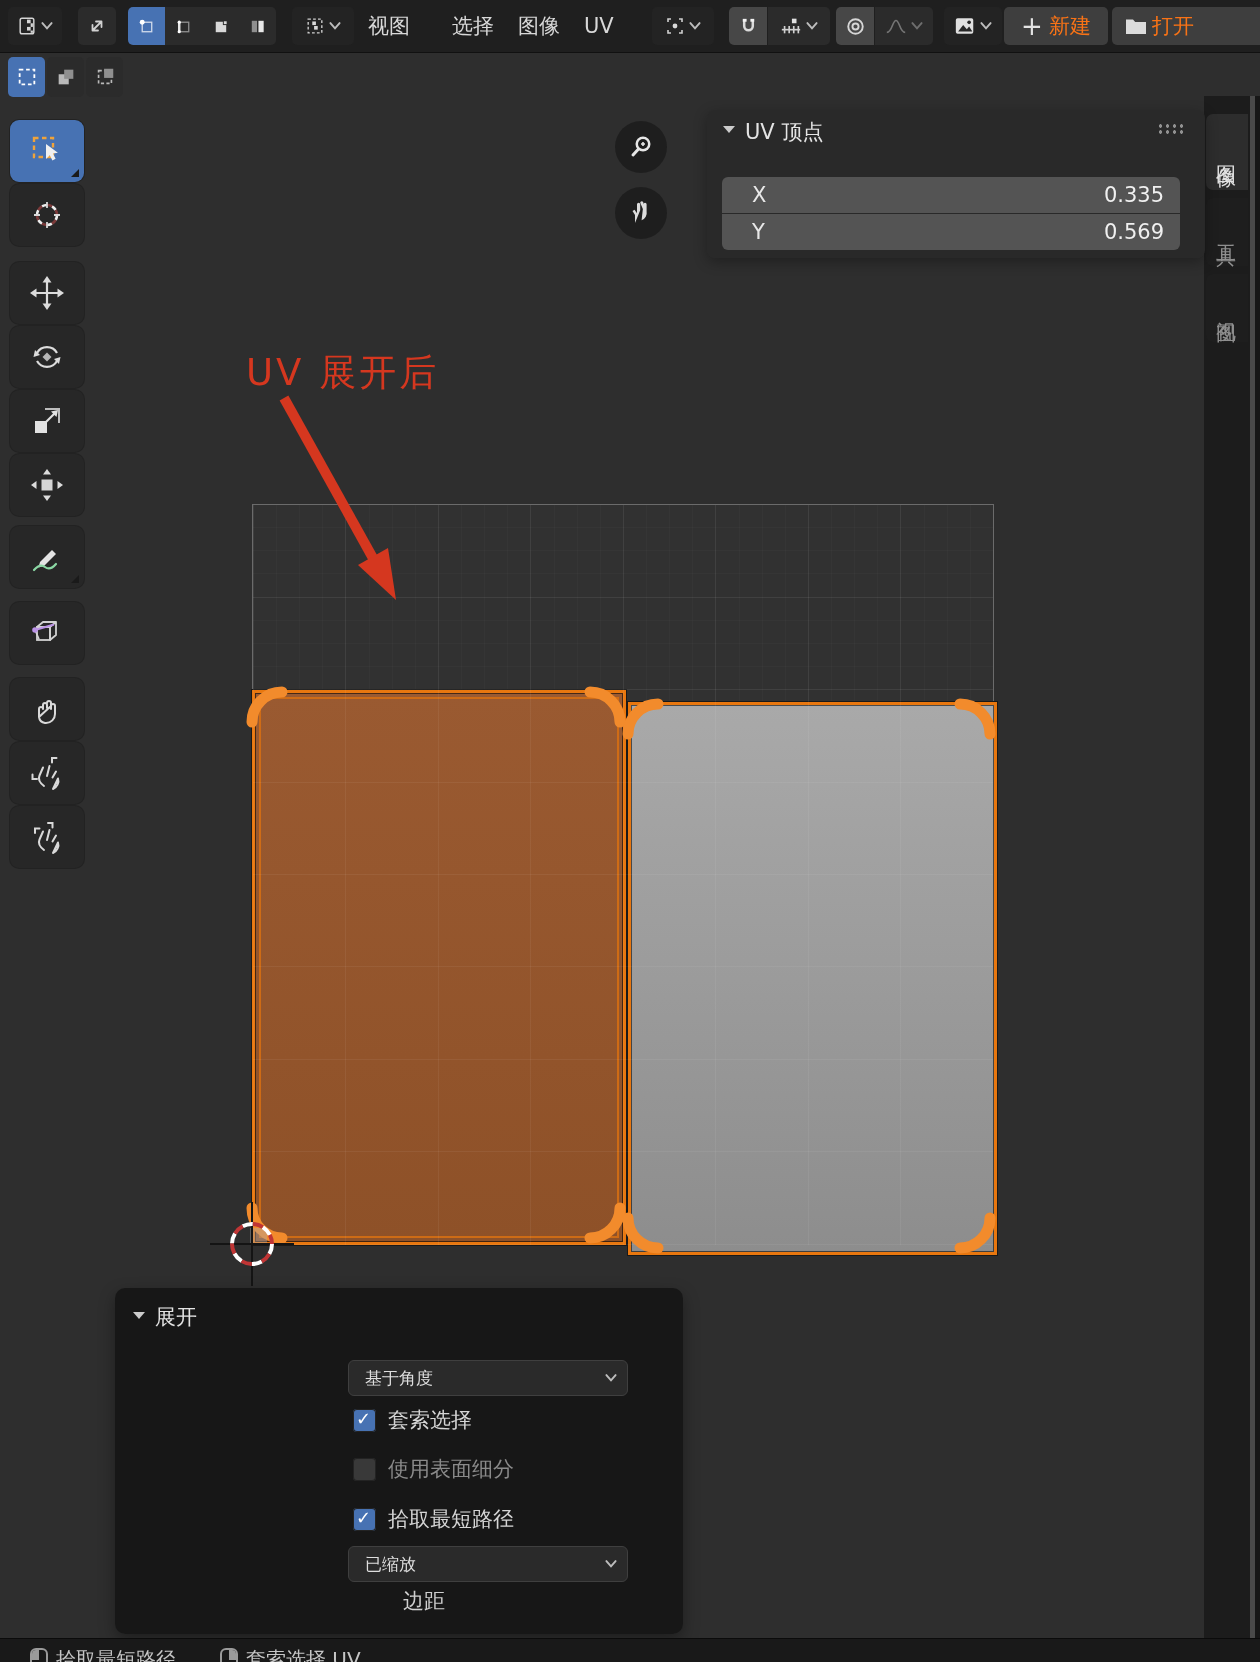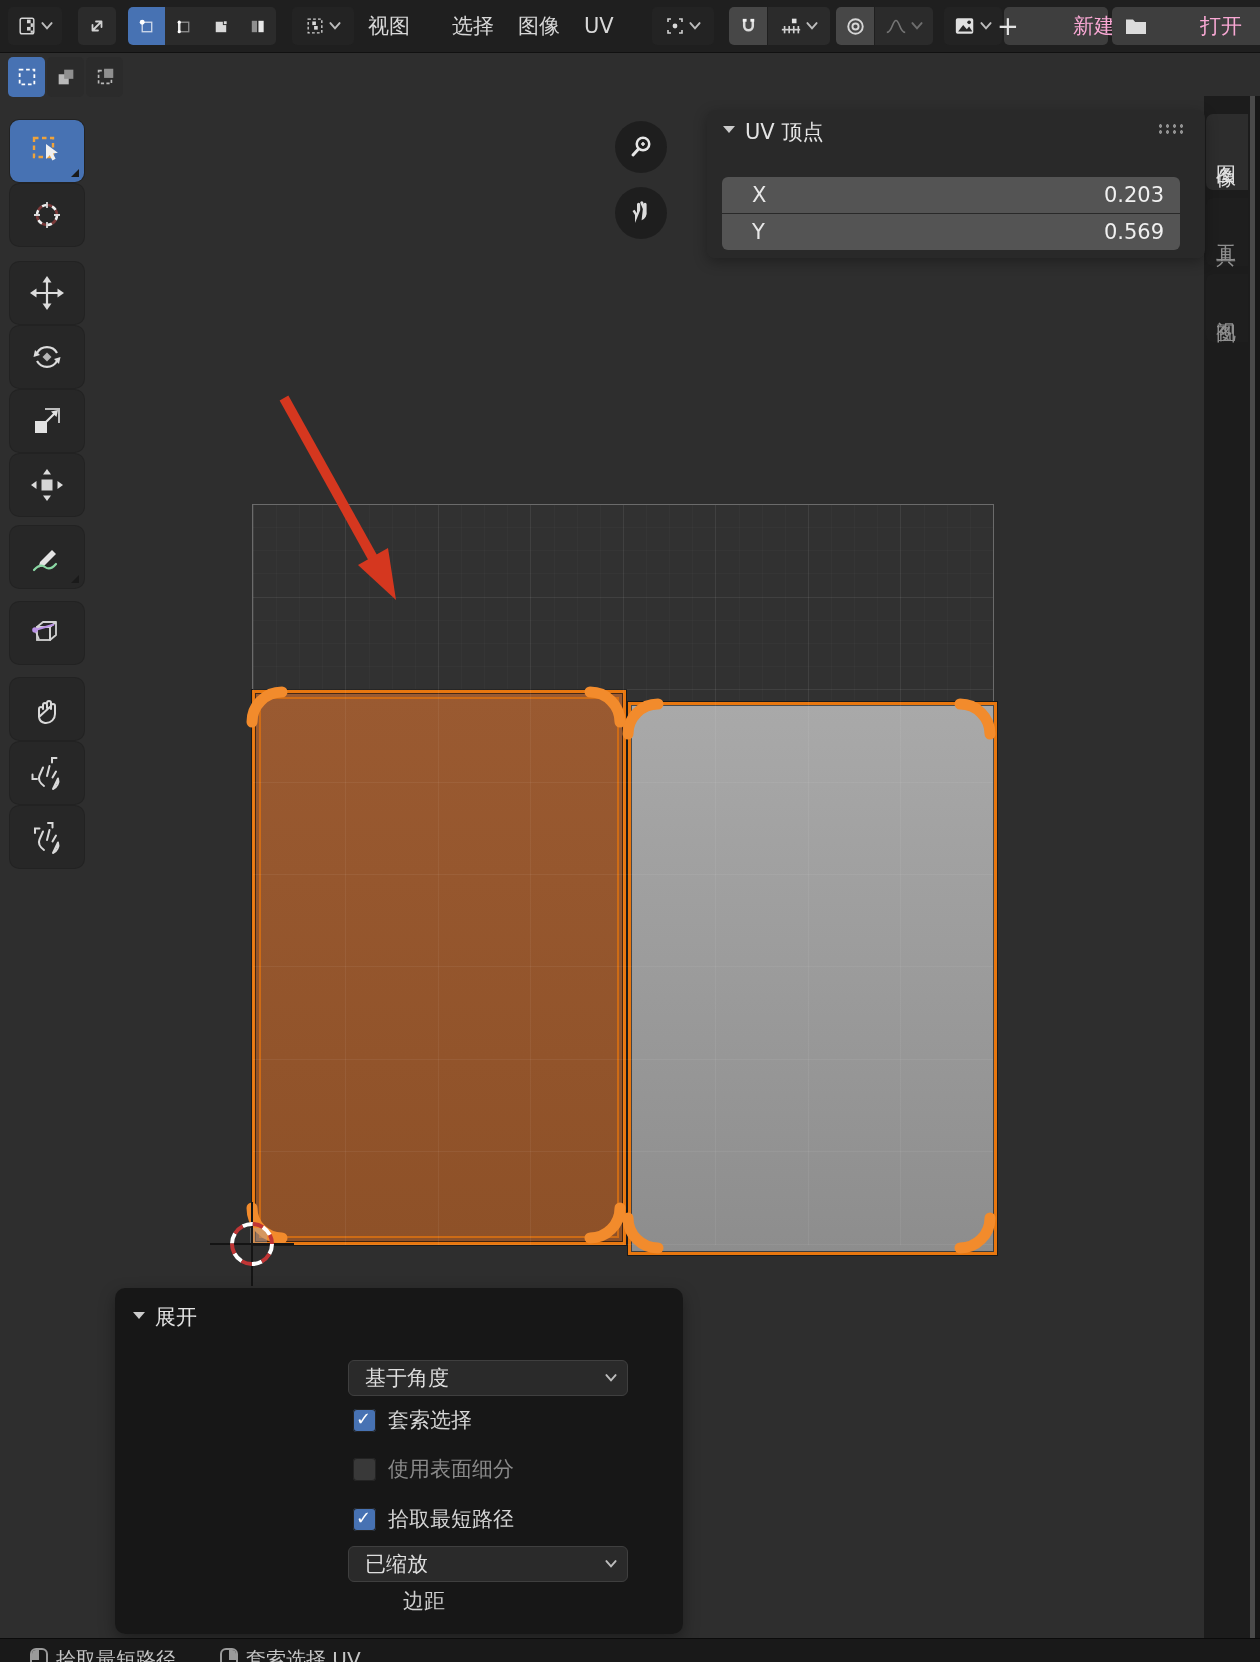--- a/index.html
+++ b/index.html
@@ -13,21 +13,21 @@
   .hbtn.light{background:#3e3e3e;}
   .hbtn.darker{background:#232323;}
   .hbtn.lit{background:#474747;}
   .menu{position:absolute;top:0;height:52px;line-height:52px;font-size:21px;color:#d8d8d8;padding:0 6px;cursor:default;}
   .chev{width:12px;height:8px;}
   .modebtn{position:absolute;top:7px;width:37px;height:38px;background:#2b2b2b;display:flex;align-items:center;justify-content:center;}
   .modebtn.first{border-radius:5px 0 0 5px;}
   .modebtn.last{border-radius:0 5px 5px 0;}
   .modebtn.active{background:#4772b3;}
   .newplus{font-size:26px;color:#e3e3e3;line-height:1;margin-right:2px;}
-  .hlabel{font-size:21px;color:#f9a8d4;white-space:nowrap;margin-left:48px;}
+  .hlabel{font-size:21px;color:#f97316;white-space:nowrap;}
 
   
   .row2btn{position:absolute;top:57px;width:37px;height:40px;background:#2b2b2b;border-radius:5px;display:flex;align-items:center;justify-content:center;z-index:25;}
   .row2btn.active{background:#4772b3;}
 
   
   .tool{position:absolute;left:10px;width:74px;height:62px;background:#272727;border-radius:9px;display:flex;align-items:center;justify-content:center;z-index:25;box-shadow:0 0 0 1px rgba(0,0,0,.25);}
   .tool.active{background:#4772b3;}
   .tool.hasmore::after{content:"";position:absolute;right:5px;bottom:5px;border-left:8px solid transparent;border-bottom:8px solid #1a1a1a;}
 
@@ -65,21 +65,21 @@
   #island-right{left:375px;top:197px;width:363px;height:547px;background:linear-gradient(180deg,#a9a9a9,#8d8d8d);}
 
   #overlay{left:0;top:0;z-index:18;pointer-events:none;}
 
   
   #anno-text{left:246px;top:348px;font-size:37px;color:#d5371f;letter-spacing:3px;z-index:19;font-weight:500;}
 
   
   #oppanel{left:115px;top:1288px;width:568px;height:346px;background:rgba(23,23,23,.96);border-radius:10px;z-index:22;box-shadow:0 6px 16px rgba(0,0,0,.35);}
   .oplabel{position:absolute;left:0;width:330px;text-align:right;font-size:21px;color:#cfcfcf;}
-  .dropdown{position:absolute;left:233px;width:278px;height:34px;background:#2a2a2a;border:1px solid #3f3f3f;border-radius:6px;display:flex;align-items:center;font-size:21px;color:#dedede;}
+  .dropdown{position:absolute;left:233px;width:278px;height:34px;background:#2a2a2a;border:1px solid #3f3f3f;border-radius:6px;display:flex;align-items:center;font-size:17px;color:#dedede;}
   .dropdown .dtext{padding-left:16px;}
   .dropdown .dchev{margin-left:auto;margin-right:10px;}
   .numfield{position:absolute;left:233px;width:278px;height:34px;background:#545454;border-radius:6px;display:flex;align-items:center;justify-content:center;font-size:21px;color:#f2f2f2;}
   .cbrow{position:absolute;left:238px;display:flex;align-items:center;gap:12px;}
   .cbox{width:23px;height:23px;border-radius:4px;background:#393939;box-shadow:inset 0 0 0 1px #232323;position:relative;}
   .cbox.checked{background:#4772b3;}
   .cbox.checked::after{content:"✓";position:absolute;left:3px;top:-1px;color:#fff;font-size:18px;font-weight:bold;}
   .cblabel{font-size:21px;color:#d5d5d5;}
   .cblabel.dim{color:#8a8a8a;}
 
@@ -368,30 +368,31 @@
       <circle cx="252" cy="1244" r="20" fill="none" stroke="#ffffff" stroke-width="4" stroke-dasharray="10.5 10.5"></circle>
       <circle cx="252" cy="1244" r="20" fill="none" stroke="#c03535" stroke-width="4" stroke-dasharray="10.5 10.5" stroke-dashoffset="10.5"></circle>
     </g>
 
     <g>
       <line x1="284" y1="398" x2="374" y2="560" stroke="#d5371f" stroke-width="10"></line>
       <polygon points="396,600 388,548 358,565" fill="#d5371f"></polygon>
     </g>
   </svg>
 
+  <div id="anno-text" class="abs">UV 展开后</div>
 
   <div id="sidebar" class="abs">
     <div class="abs" style="left:16px;top:16px;">
         <div class="tri-down"></div>
       </div>
     <div class="abs paneltitle" style="left:38px;top:8px;">UV 顶点</div>
     <div class="abs dots" style="right:22px;top:13px;"></div>
     <div class="field" style="top:67px;border-radius:6px 6px 0 0;">
       <span class="fl">X</span>
-      <span class="fv">0.203</span>
+      <span class="fv">0.335</span>
     </div>
     <div class="field" style="top:104px;border-radius:0 0 6px 6px;">
       <span class="fl">Y</span>
       <span class="fv">0.569</span>
     </div>
   </div>
 
   <div id="tabcol" class="abs"></div>
   <div id="rstrip" class="abs"></div>
   <div id="redge" class="abs"></div>

